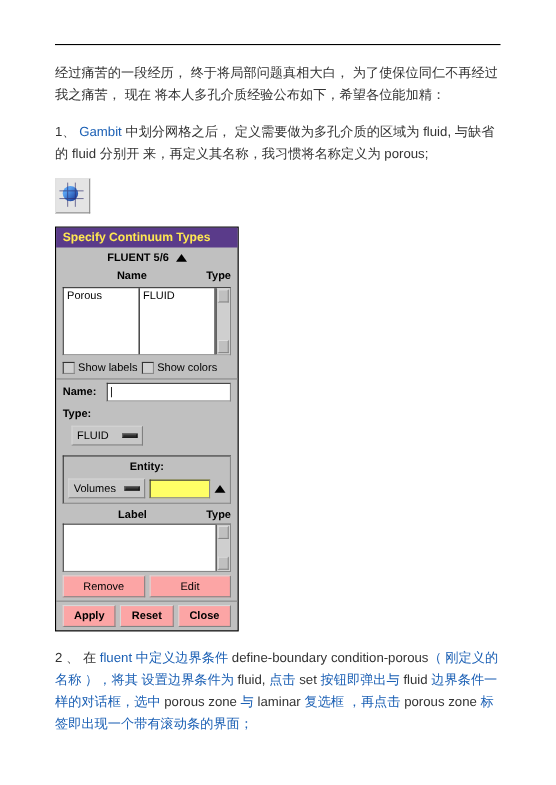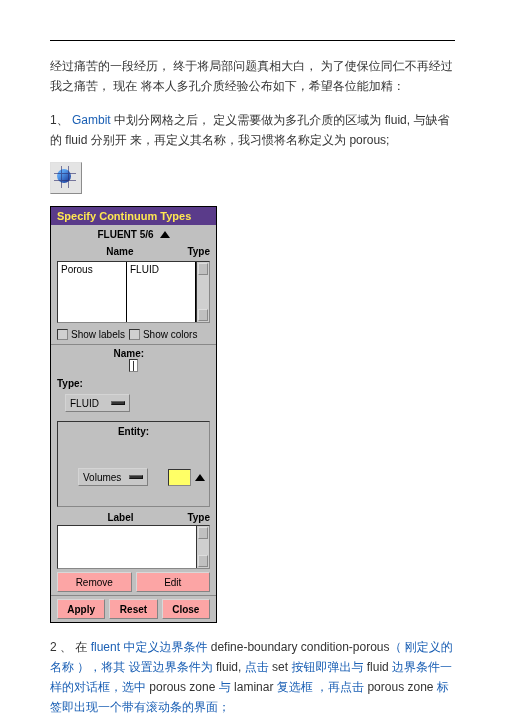--- a/index.html
+++ b/index.html
@@ -156,21 +156,20 @@
 .chk-row .cbox {
   width: 9px; height: 9px;
   border: 1px inset #888;
   background: #d0d0d0;
   margin-right: 3px;
 }
 .field-row {
   display: flex;
   align-items: center;
   padding: 3px 6px;
-  flex-direction: column;
 }
 .field-row label { width: 40px; font-weight: bold; }
 .text-input {
   flex: 1;
   height: 15px;
   background: #fff;
   border: 1px inset #888;
   font-size: 10px;
   padding: 0 2px;
   display: flex;
@@ -191,23 +190,23 @@
 .note-small {
   width: 12px; height: 2px;
   background: #333;
   border: 1px outset #666;
 }
 .entity-box {
   border: 1px inset #888;
   margin: 3px 6px;
   padding: 4px;
 }
-.entity-label { text-align: center; font-weight: bold; margin-bottom: 15px; }
+.entity-label { text-align: center; font-weight: bold; margin-bottom: 5px; }
 .entity-row { display: flex; align-items: center; gap: 4px; }
-.entity-row .type-btn { margin: 16px; width: 60px; }
+.entity-row .type-btn { margin: 0; width: 60px; }
 .yellow-field {
   flex: 1;
   height: 15px;
   background: #ffff66;
   border: 1px inset #888;
 }
 .up-arrow-sm {
   width: 0; height: 0;
   border-left: 5px solid transparent;
   border-right: 5px solid transparent;

